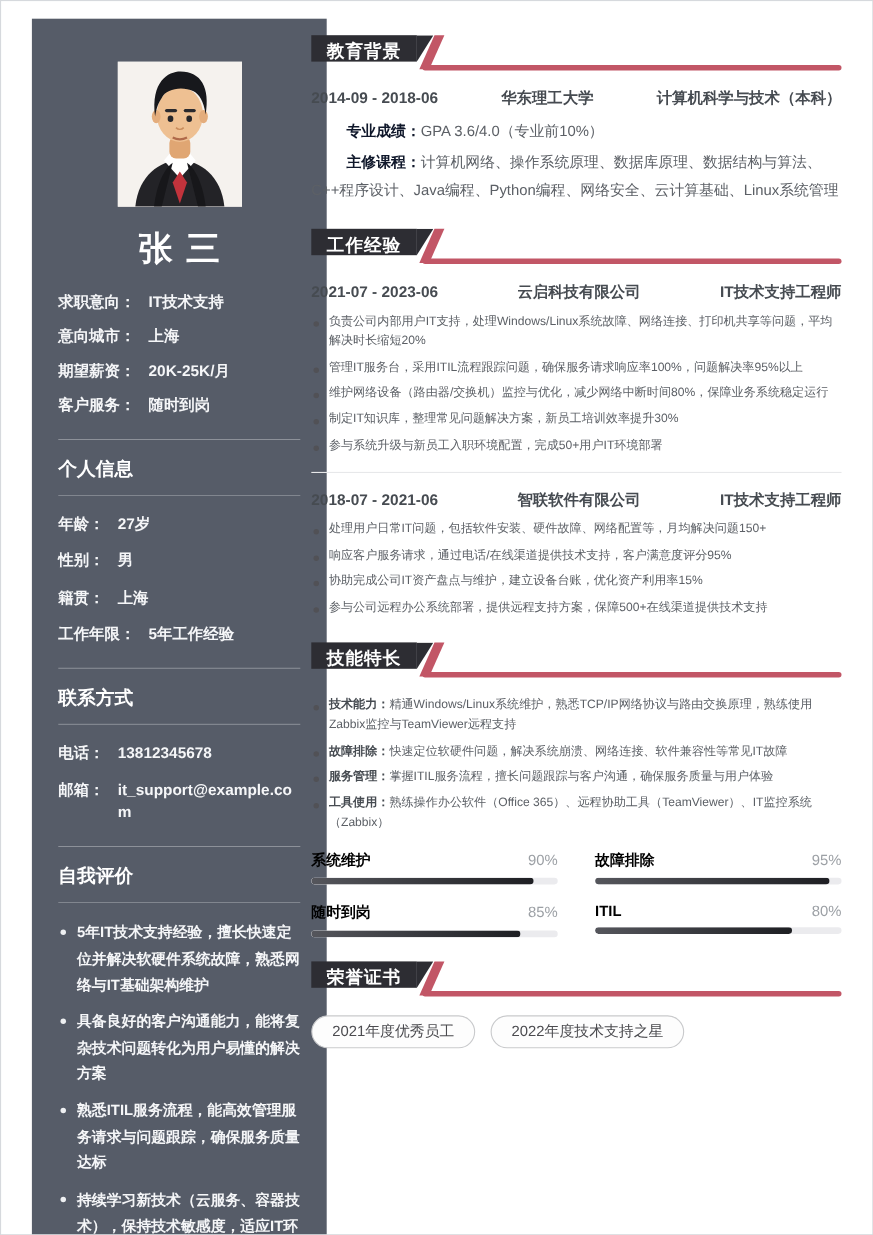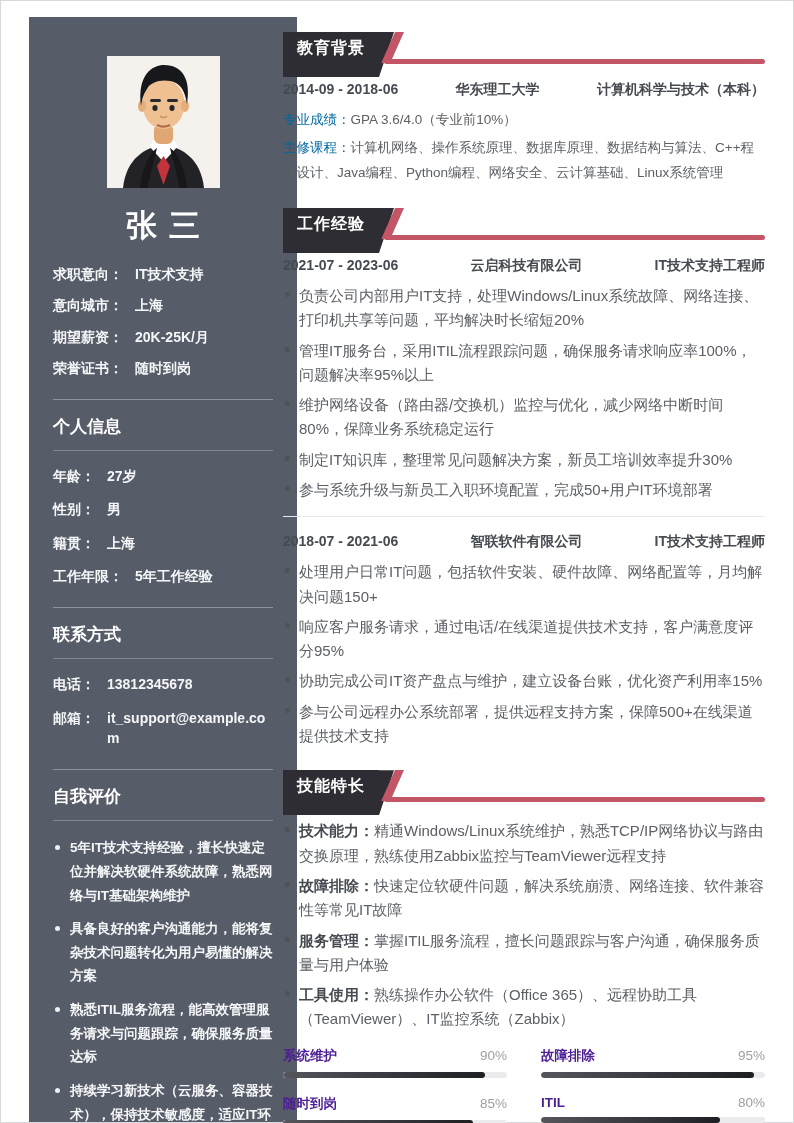--- a/index.html
+++ b/index.html
@@ -22,40 +22,40 @@
   .side-title{font-size:17px; font-weight:700; margin-top:15px; color:#fff;}
   .side-underline{border:0; border-top:1px solid rgba(255,255,255,.26); margin:12px 0 15px;}
   .side-rows .s-row{margin-bottom:13px;}
   .side-bullets{list-style:none;}
   .side-bullets li{position:relative; padding-left:17px; font-size:13.5px; font-weight:600; line-height:1.75; margin-bottom:10px;}
   .side-bullets li::before{content:""; position:absolute; left:2px; top:9px; width:5px; height:5px; border-radius:50%; background:#eef0f2;}
 
   
   .main{position:absolute; left:260px; right:28px; top:0; padding:31px 0 0 22px; color:#5c6066;}
   .sec-header{position:relative; height:32px; margin-bottom:17px;}
-  .sec-badge{position:absolute; left:0; top:0; height:45px; line-height:32px; padding:0 14px; background:var(--badge); color:#fff; font-size:16px; font-weight:700; letter-spacing:1px;}
+  .sec-badge{position:absolute; left:0; top:0; height:24px; line-height:32px; padding:0 14px; background:var(--badge); color:#fff; font-size:16px; font-weight:700; letter-spacing:1px;}
   .sec-badge::after{content:""; position:absolute; right:-15px; top:0; width:15px; height:100%; background:var(--badge); clip-path:polygon(0 0,100% 0,0 100%);}
   .sec-slash{position:absolute; left:112px; top:0; width:9px; height:31px; background:var(--accent); transform:skewX(-24deg); transform-origin:top left;}
   .sec-line{position:absolute; left:101px; right:0; bottom:0; height:5px; background:var(--accent); border-radius:4px;}
 
   .meta-row{display:flex; align-items:flex-start; font-size:14px; font-weight:700; color:#464b51; margin-bottom:9px;}
   .meta-row .m-mid{flex:1; text-align:center;}
   .kv{font-size:13.5px; line-height:1.85; margin-bottom:3px;}
-  .kv b{color:#0369a1; font-weight:400;}
+  .kv b{color:#0f172a; font-weight:700;margin-left:32px;}
   .kv span{color:#5c6066;}
   .section{margin-bottom:22px;}
   .bullets{list-style:none; margin-top:4px;}
-  .bullets li{position:relative; padding-left:16px; font-size:15px; line-height:1.62; margin-bottom:6px;}
+  .bullets li{position:relative; padding-left:16px; font-size:11px; line-height:1.62; margin-bottom:6px;}
   .bullets li::before{content:""; position:absolute; left:2px; top:8px; width:5px; height:5px; border-radius:50%; background:#515156;}
   .bullets b{color:#464b51;}
   .job-div{border:0; border-top:1px solid #e7e8ea; margin:14px 0 16px;}
 
   .bars{display:grid; grid-template-columns:1fr 1fr; column-gap:34px; row-gap:17px; margin-top:15px;}
   .bar-top{display:flex; justify-content:space-between; align-items:baseline; margin-bottom:7px;}
-  .bar-label{font-size:13.5px; font-weight:700; color:#4c1d95;}
+  .bar-label{font-size:13.5px; font-weight:700; color:#000000;}
   .bar-pct{font-size:13.5px; color:#9ca0a5;}
   .bar-track{height:6px; background:#ebebee; border-radius:3px; overflow:hidden;}
   .bar-fill{height:100%; border-radius:3px; background:linear-gradient(to right,#55565c,#1e1f23);}
 
   .pill-row{margin:2px 0 15px;}
   .pill{display:inline-block; height:30px; line-height:28px; border:1px solid #c9cacc; border-radius:15px; background:#fdfdfd; padding:0 18px; margin-right:14px; font-size:13.5px; color:#4b4b4f;}
 </style>
 </head>
 <body>
 
@@ -97,21 +97,21 @@
           <span class="s-label">意向城市：</span>
           <span class="s-value">上海</span>
         </div>
 
         <div class="s-row">
           <span class="s-label">期望薪资：</span>
           <span class="s-value">20K-25K/月</span>
         </div>
 
         <div class="s-row">
-          <span class="s-label">荣誉证书：</span>
+          <span class="s-label">客户服务：</span>
           <span class="s-value">随时到岗</span>
         </div>
       </div>
 
     <hr class="side-divider">
     <h2 class="side-title">个人信息</h2>
     <hr class="side-underline">
     <div class="side-rows">
 
         <div class="s-row">

